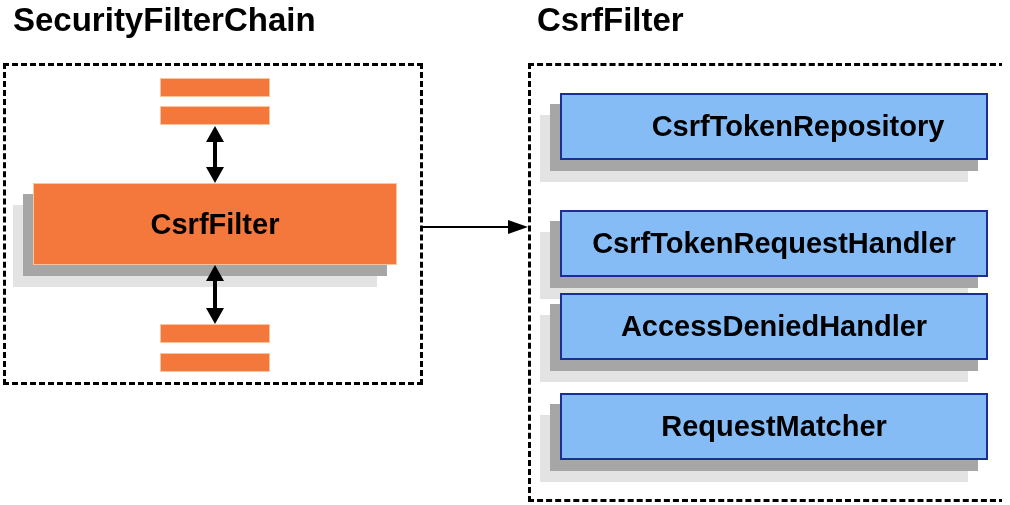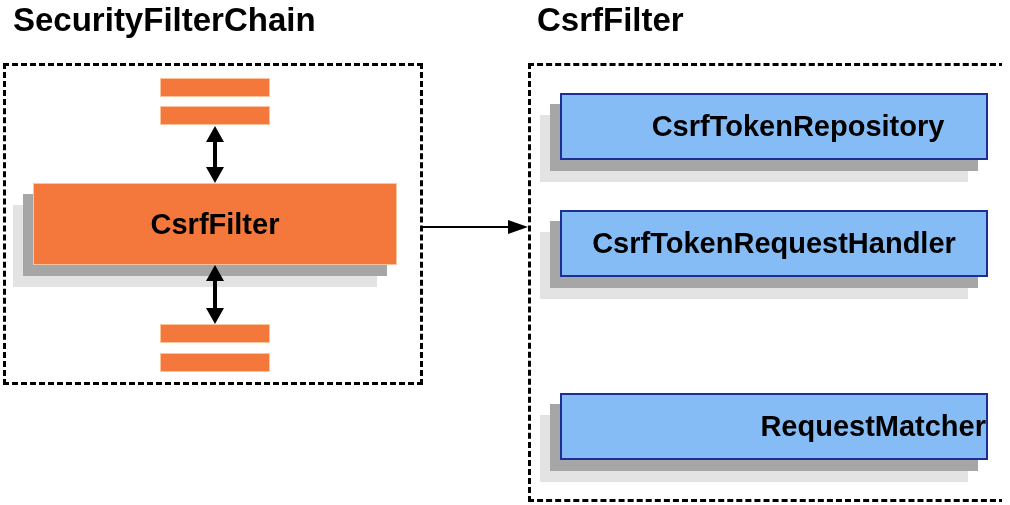--- a/index.html
+++ b/index.html
@@ -73,21 +73,21 @@
     background: var(--blue);
     border: 2px solid var(--blue-border);
     box-sizing: border-box;
     box-shadow: -10px 11px 0 var(--shadow-dark), -20px 22px 0 var(--shadow-light);
     display: flex; align-items: center; justify-content: center;
     font-size: 29px;
   }
   .comp-1 { top: 93px; padding-left: 48px; }
   .comp-2 { top: 193px; margin-top: 17px; }
   .comp-3 { top: 293px; }
-  .comp-4 { top: 393px; justify-content: flex-end; }
+  .comp-4 { top: 393px; }
 
   .varrow { position: absolute; left: 206px; width: 18px; }
   .varrow-top    { top: 126px; height: 57px; }
   .varrow-bottom { top: 265px; height: 59px; }
   .varrow .head-up {
     position: absolute; top: 0; left: 0; width: 0; height: 0;
     border-left: 9px solid transparent; border-right: 9px solid transparent;
     border-bottom: 16px solid var(--ink);
   }
   .varrow .head-down {
@@ -149,17 +149,20 @@
   </div>
 
   <div class="dashed box-right"></div>
 
   <div class="comp comp-1">
     <span>CsrfTokenRepository</span>
   </div>
   <div class="comp comp-2">
     <span>CsrfTokenRequestHandler</span>
   </div>
+  <div class="comp comp-3">
+    <span>AccessDeniedHandler</span>
+  </div>
   <div class="comp comp-4">
     <span>RequestMatcher</span>
   </div>
 
 </div>
 
 </body></html>

